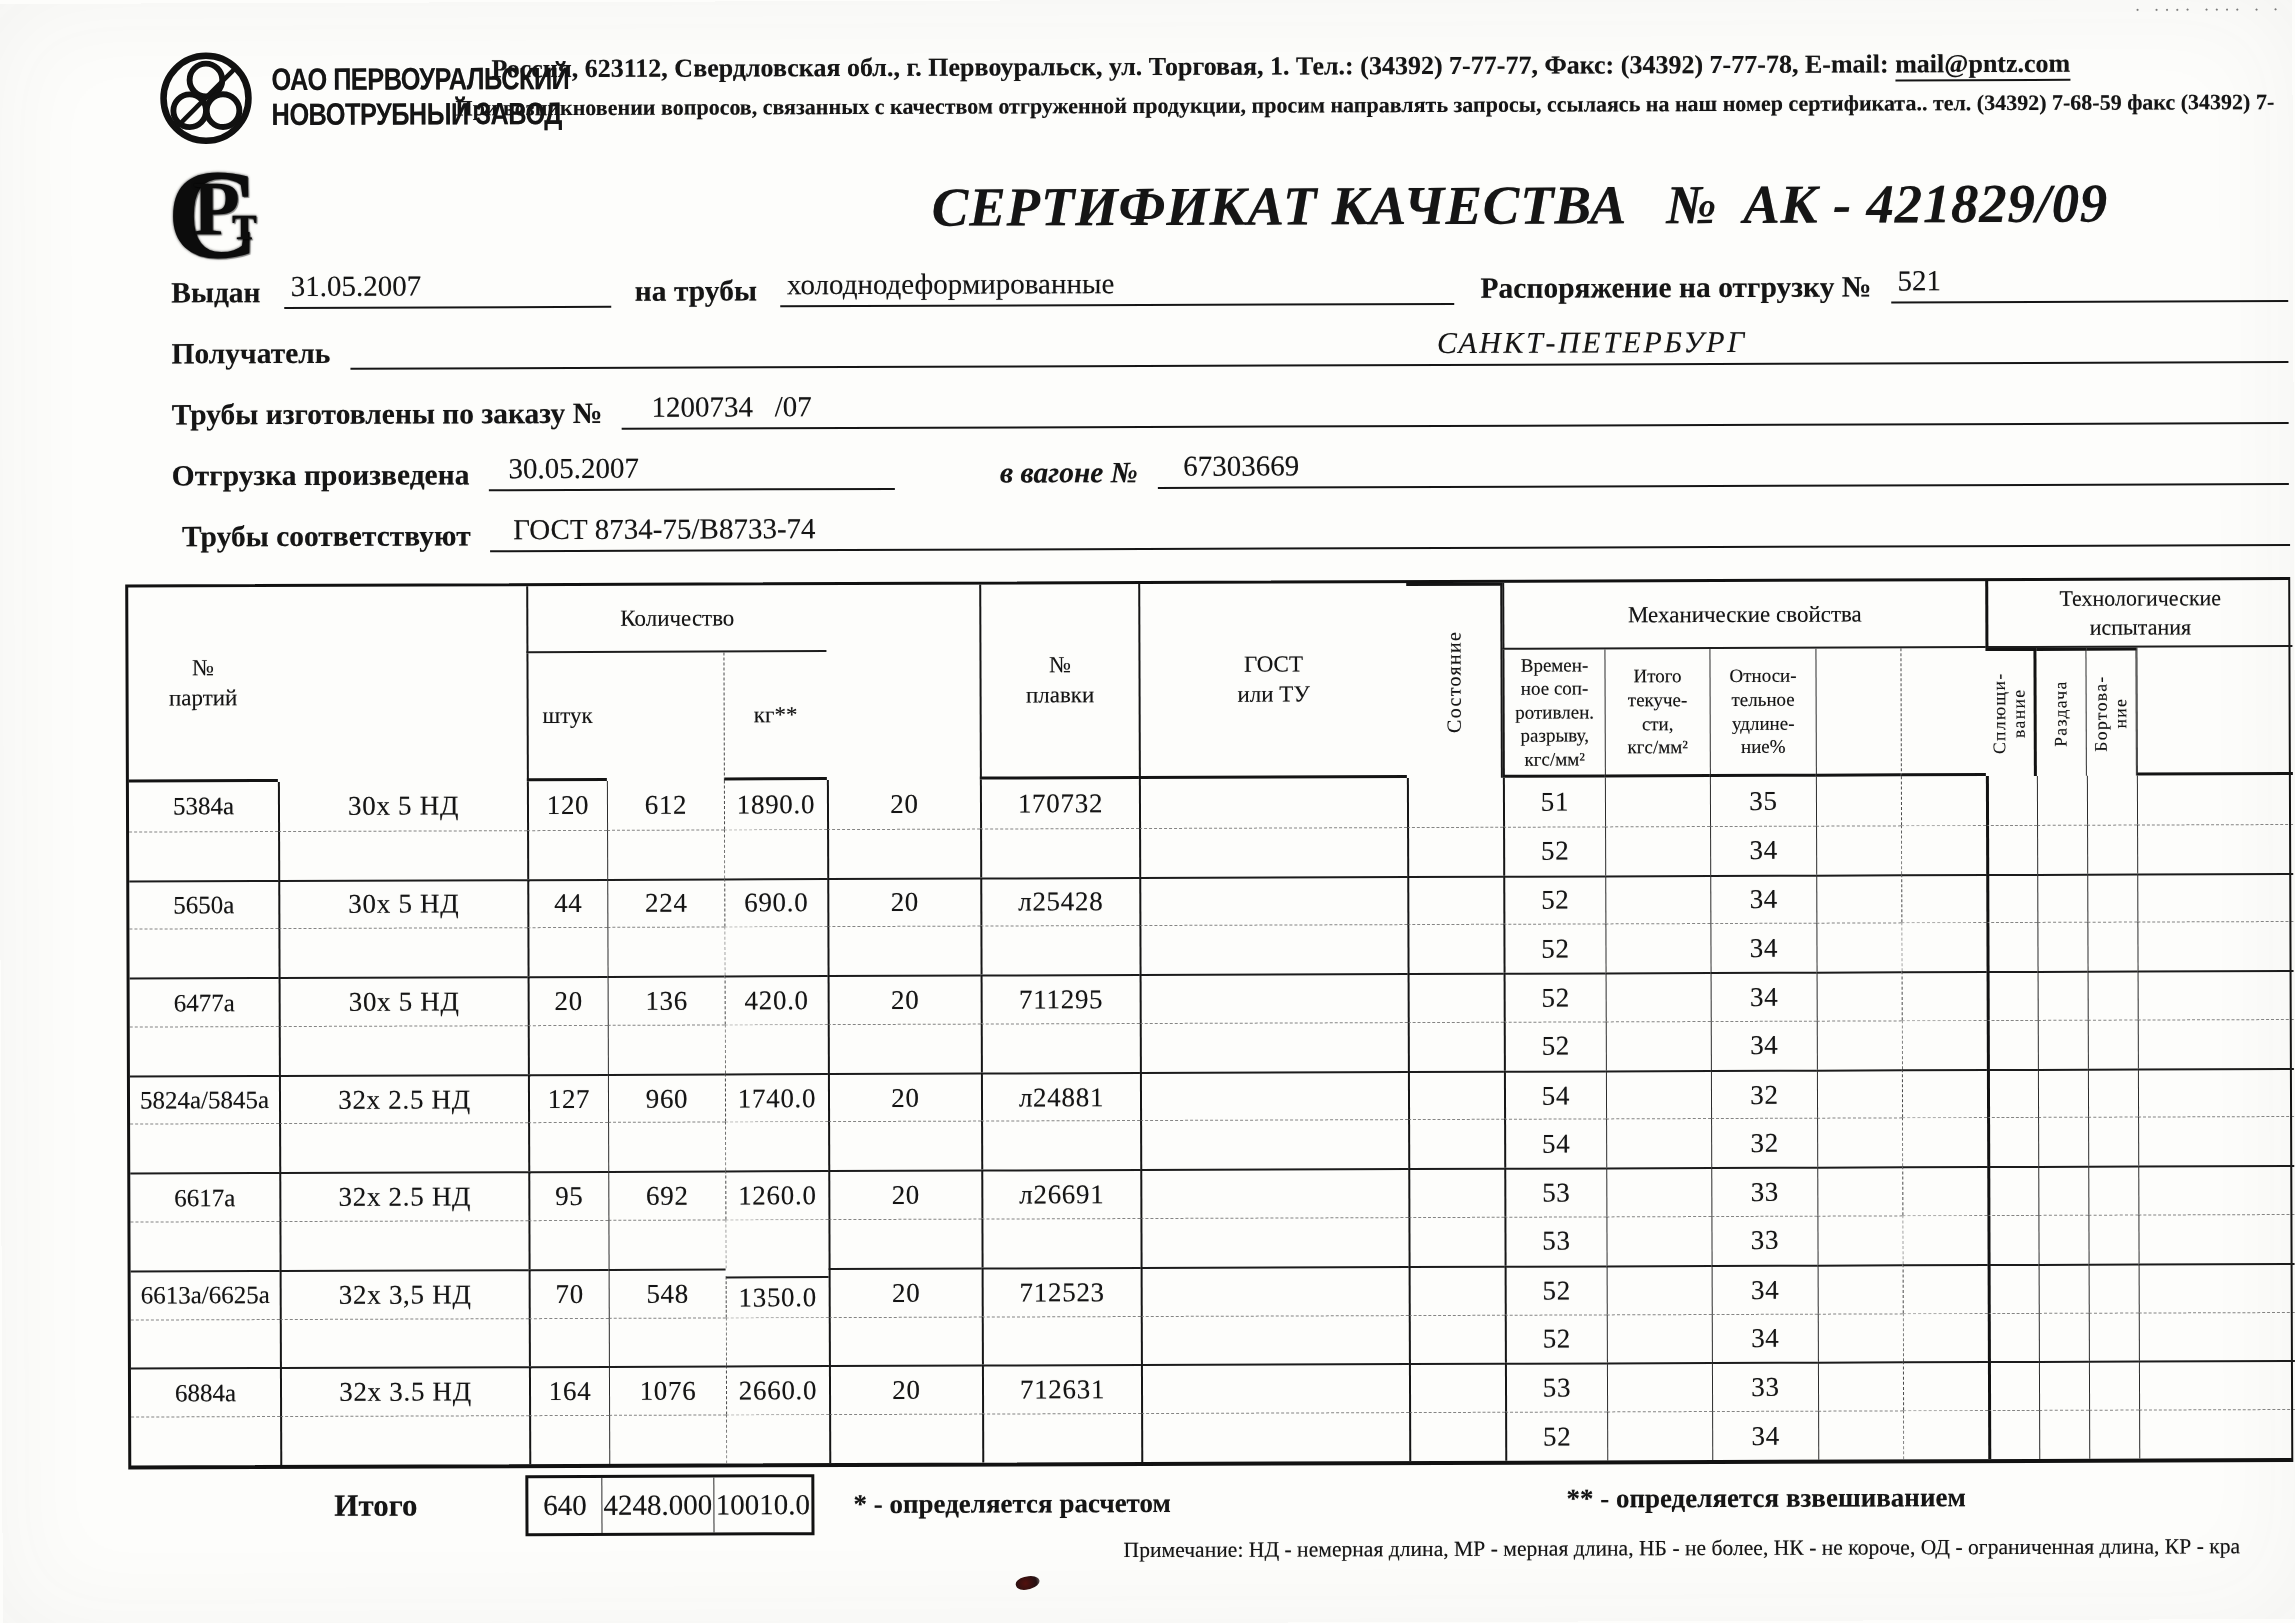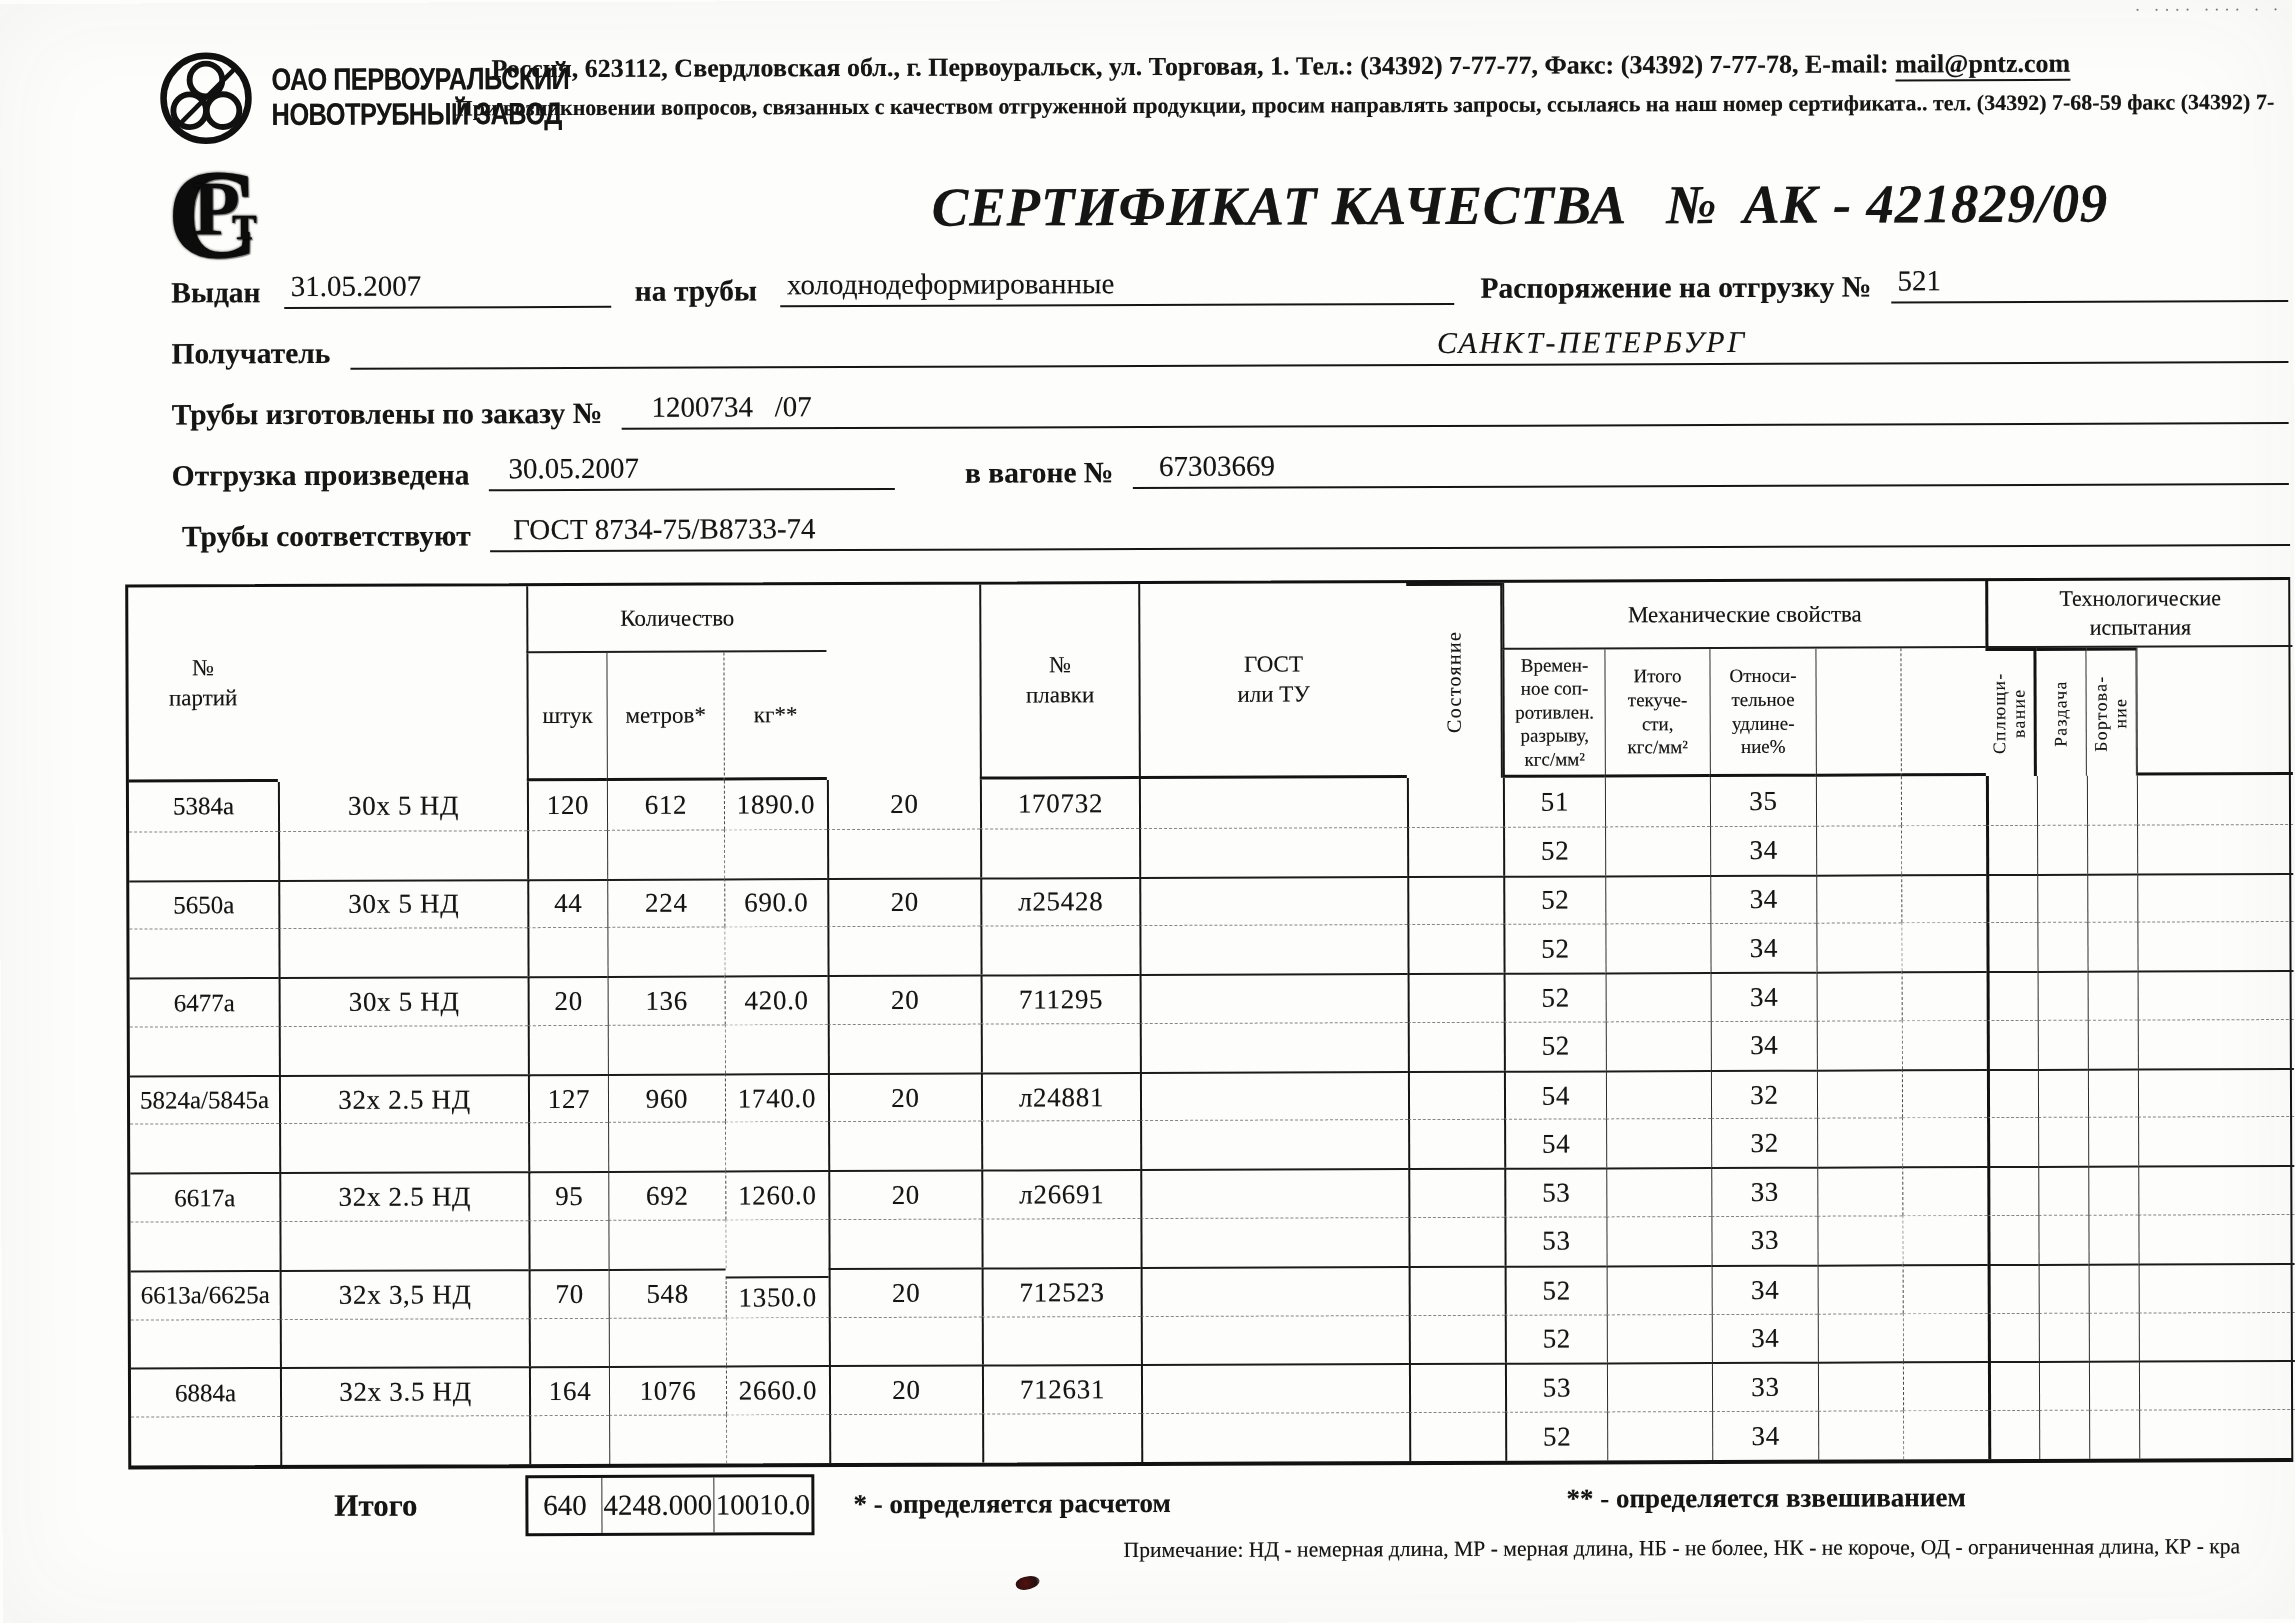--- a/index.html
+++ b/index.html
@@ -143,35 +143,34 @@
   </div>
 
   <div class="frm r3">
     <span class="lbl">Трубы изготовлены по заказу №</span>
     <span class="val grow" style="margin-left:19.6px;text-align:left;padding-left:29.5px;">1200734   /07</span>
   </div>
 
   <div class="frm r4">
     <span class="lbl">Отгрузка произведена</span>
     <span class="val" style="width:406px;margin-left:19.6px;text-align:left;padding-left:19.6px;">30.05.2007</span>
-    <span class="lbl" style="margin-left:70px;">в вагоне №</span>
+    <span class="lbl" style="margin-left:105px;font-style:italic;">в вагоне №</span>
     <span class="val grow" style="margin-left:19.6px;text-align:left;padding-left:26px;">67303669</span>
   </div>
 
   <div class="frm r5" style="left:183px;width:2108px;">
     <span class="lbl">Трубы соответствуют</span>
     <span class="val grow" style="margin-left:19.6px;text-align:left;padding-left:23px;">ГОСТ 8734-75/В8733-74</span>
   </div>
 
   <div class="tbl">
     <div class="cell hcell hb pre col-1" style="grid-column:1;grid-row:1/3">№
 партий</div>
     <div class="cell hcell hgb col-3" style="grid-column:3/6;grid-row:1">Количество</div>
     <div class="cell hcell hb col-3" style="grid-column:3;grid-row:2">штук</div>
-    <div class="cell hcell hb col-4" style="grid-column:4;grid-row:2">метров*</div>
     <div class="cell hcell hb col-5" style="grid-column:5;grid-row:2">кг**</div>
     <div class="cell hcell hb pre col-7" style="grid-column:7;grid-row:1/3">№
 плавки</div>
     <div class="cell hcell hb pre col-8" style="grid-column:8;grid-row:1/3">ГОСТ
 или ТУ</div>
     <div class="cell hcell hb vtext vstate col-9" style="grid-column:9;grid-row:1/3">Состояние</div>
     <div class="cell hcell hgb col-10" style="grid-column:10/15;grid-row:1">Механические свойства</div>
     <div class="cell hsm hb pre col-10" style="grid-column:10;grid-row:2">Времен-
 ное соп-
 ротивлен.

